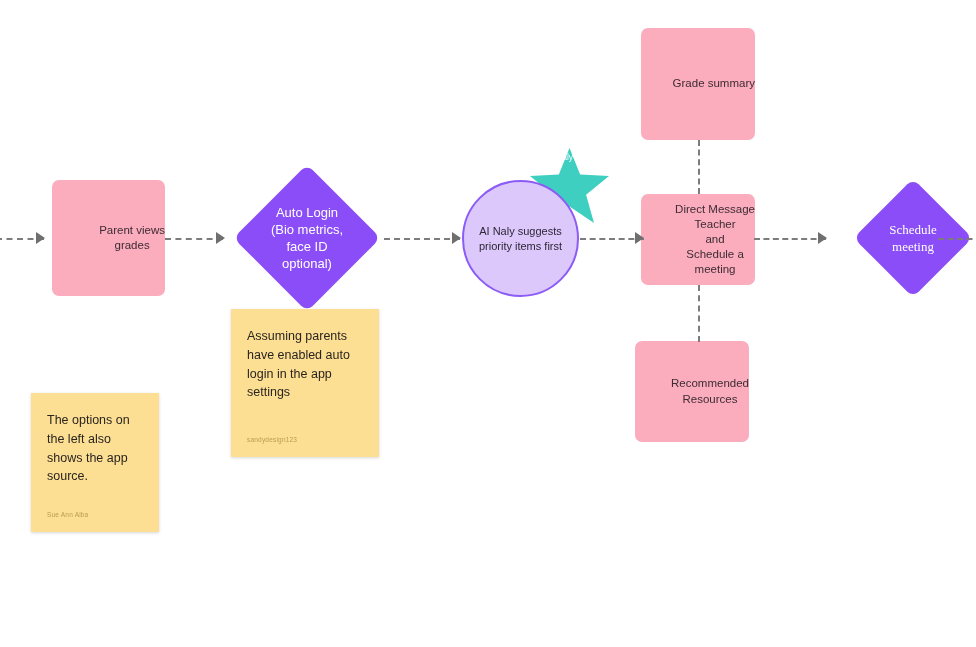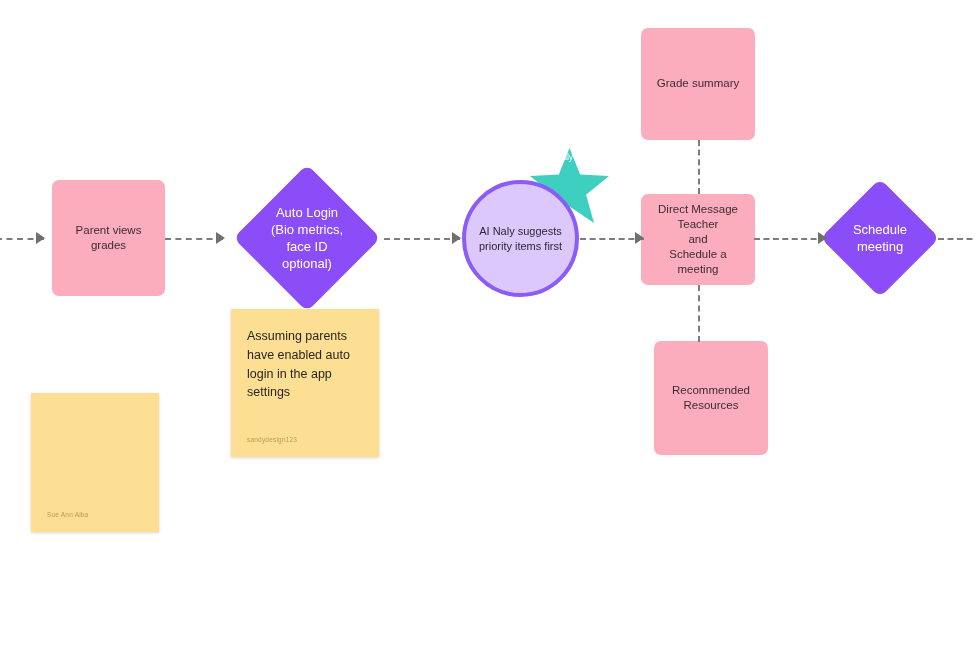--- a/index.html
+++ b/index.html
@@ -28,21 +28,21 @@
     pointer-events: none;
   }
 
   
   .box-pink {
     position: absolute;
     background: #FBACBD;
     border-radius: 7px;
     display: flex;
     align-items: center;
-    justify-content: center;
+    justify-content: flex-end;
     box-sizing: border-box;
     color: #3d2c33;
     font-size: 11.5px;
   }
 
   
   .diamond {
     position: absolute;
     display: flex;
     align-items: center;
@@ -59,21 +59,21 @@
   .diamond .node-label {
     color: #ffffff;
     font-size: 13px;
   }
 
   
   .circle {
     position: absolute;
     border-radius: 50%;
     background: #DCC8FB;
-    border: 4px solid #8b5cf6;
+    border: 2px solid #8b5cf6;
     display: flex;
     align-items: center;
     justify-content: center;
     box-sizing: border-box;
     color: #2e2536;
     font-size: 11px;
   }
 
   
   .star {
@@ -195,33 +195,34 @@
   </div>
 
   <div class="box-pink" style="left:641px; top:194px; width:114px; height:91px;">
     <span class="node-label">Direct Message
 Teacher
 and
 Schedule a
 meeting</span>
   </div>
 
-  <div class="box-pink" style="left:654px; top:341px; width:114px; height:114px;">
+  <div class="box-pink" style="left:635px; top:341px; width:114px; height:101px;">
     <span class="node-label">Recommended
 Resources</span>
   </div>
 
-  <div class="diamond" style="left:821px; top:179px; width:118px; height:118px;">
+  <div class="diamond" style="left:854px; top:179px; width:118px; height:118px;font-family:Liberation Serif, serif;">
     <div class="shape" style="width:84px; height:84px;"></div>
     <span class="node-label">Schedule
 meeting</span>
   </div>
 
   <div class="sticky" style="left:231px; top:309px; width:148px; height:148px;">
     <div class="sticky-text">Assuming parents have enabled auto login in the app settings</div>
     <div class="sticky-author">sandydesign123</div>
   </div>
 
   <div class="sticky" style="left:31px; top:393px; width:128px; height:139px;">
+    <div class="sticky-text">The options on the left also shows the app source.</div>
     <div class="sticky-author">Sue Ann Alba</div>
   </div>
 
 </div>
 
 </body></html>

